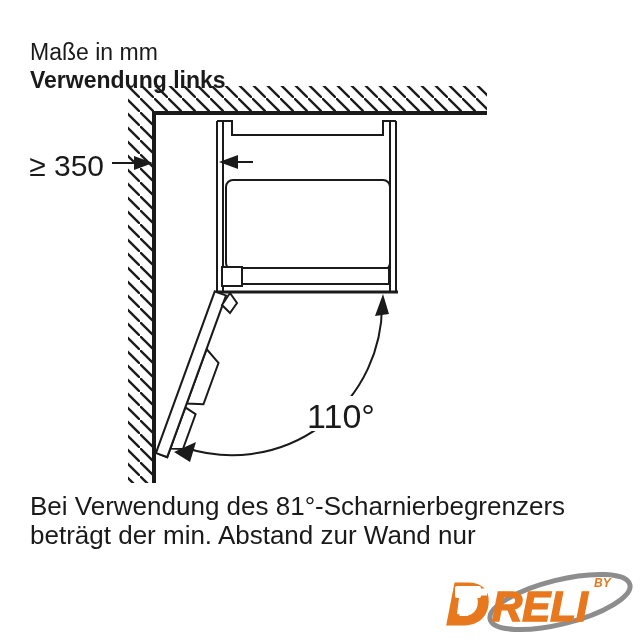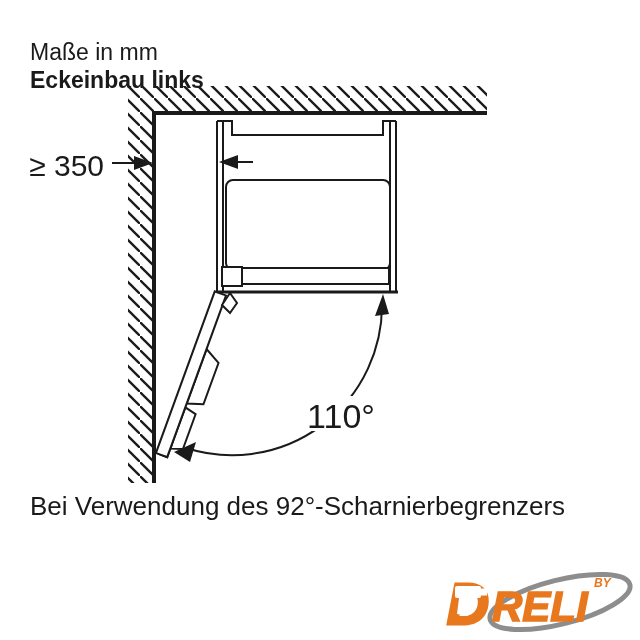--- a/index.html
+++ b/index.html
@@ -13,21 +13,21 @@
   #note{left:30px;top:492px;font-size:26px;line-height:29px;}
   #diagram{left:0;top:0;}
   #logo{left:445px;top:570px;}
   svg text{font-family:"Liberation Sans", sans-serif;}
 </style>
 </head>
 <body>
 
 <div class="abs" id="title">
   <div class="l1">Maße in mm</div>
-  <div class="l2">Eckeinbau links</div>
+  <div class="l2">Verwendung links</div>
 </div>
 
 <svg class="abs" id="diagram" width="640" height="640" viewBox="0 0 640 640">
   <defs>
     <pattern id="hatch" width="14" height="14" patternUnits="userSpaceOnUse">
       <line x1="0" y1="0" x2="14" y2="14" stroke="#1a1a1a" stroke-width="2.3"></line>
     </pattern>
   </defs>
 
   <g>
@@ -67,21 +67,22 @@
   <g>
     <path d="M 382 304 A 150 150 0 0 1 186 448" fill="none" stroke="#1a1a1a" stroke-width="2"></path>
     <polygon points="383,294 375,316 389,314" fill="#1a1a1a"></polygon>
     <polygon points="174,452 196,442 190,462" fill="#1a1a1a"></polygon>
     <rect x="303" y="396" width="78" height="35" fill="#ffffff" stroke="none"></rect>
     <text x="341" y="428" text-anchor="middle" font-size="34" fill="#1a1a1a">110°</text>
   </g>
 </svg>
 
 <div class="abs" id="note">
-  <div>Bei Verwendung des 92°-Scharnierbegrenzers</div>
+  <div>Bei Verwendung des 81°-Scharnierbegrenzers</div>
+  <div>beträgt der min. Abstand zur Wand nur</div>
 </div>
 
 <svg class="abs" id="logo" width="195" height="68" viewBox="0 0 195 68">
   <ellipse cx="115" cy="32" rx="72" ry="22" transform="rotate(-14 115 32)" fill="none" stroke="#8D8D8D" stroke-width="5"></ellipse>
   <text x="2" y="54" font-size="58" font-weight="bold" font-style="italic" fill="#E8781E" stroke="#E8781E" stroke-width="3">D</text>
   <g fill="#ffffff" stroke="none">
     <rect x="10" y="16" width="26" height="12" rx="2"></rect>
     <rect x="36" y="18.5" width="6" height="7"></rect>
     <polygon points="14,28 26,28 23,46 12,44"></polygon>
   </g>

